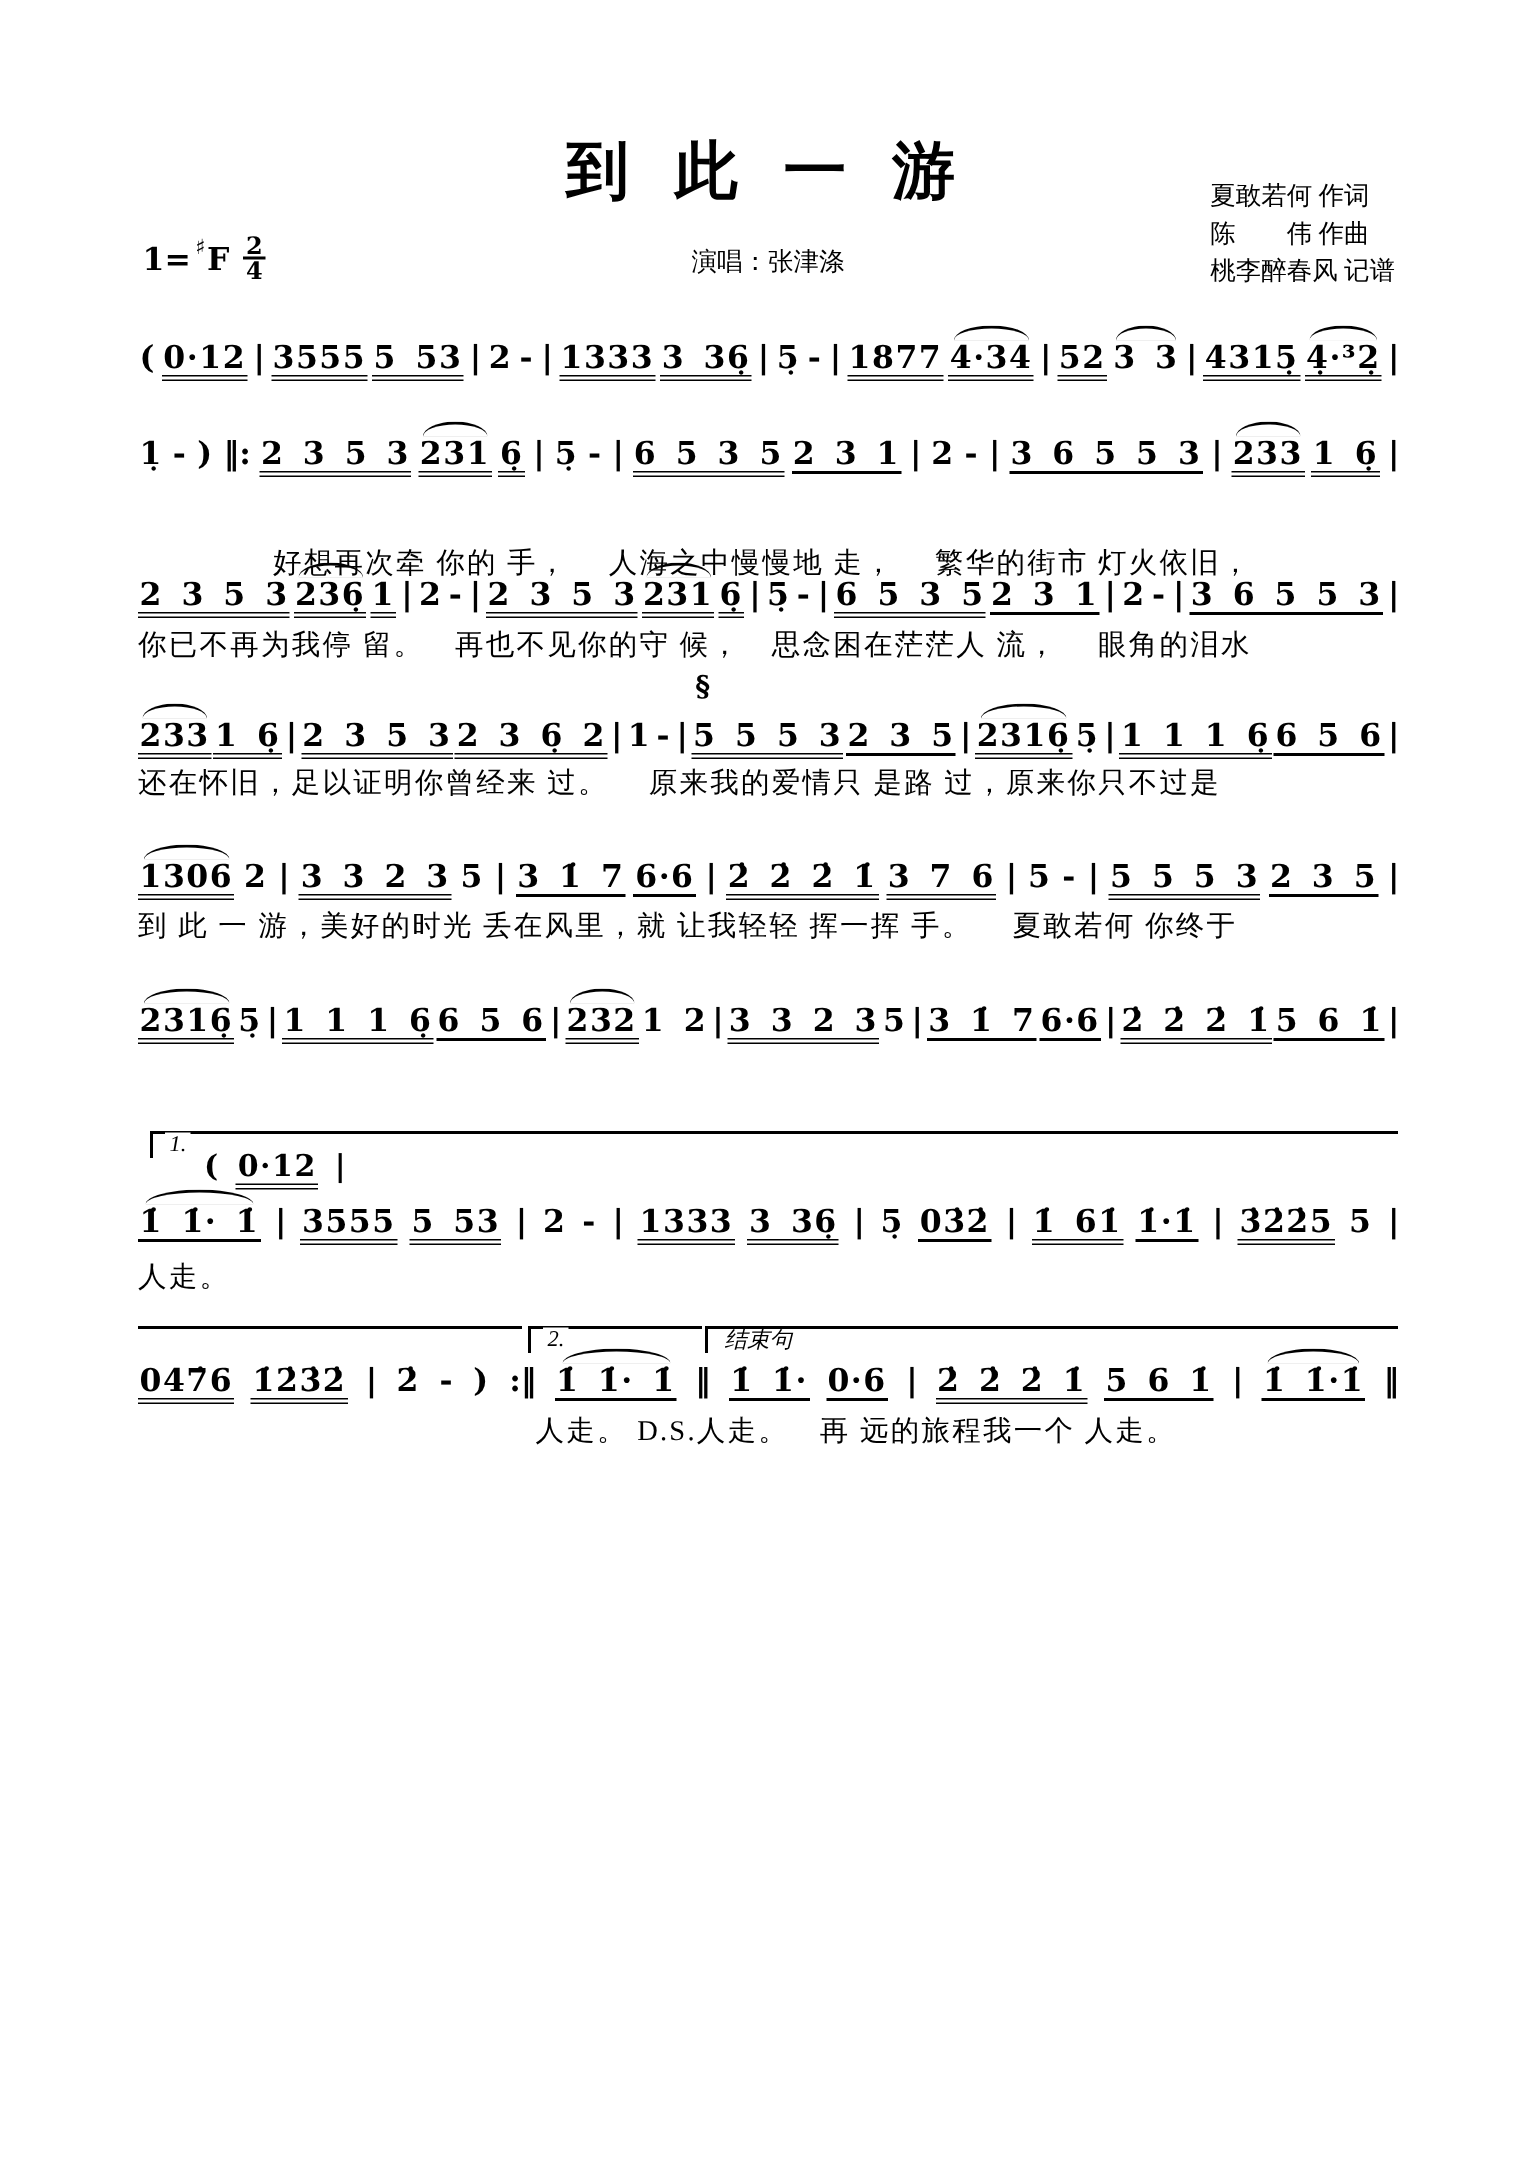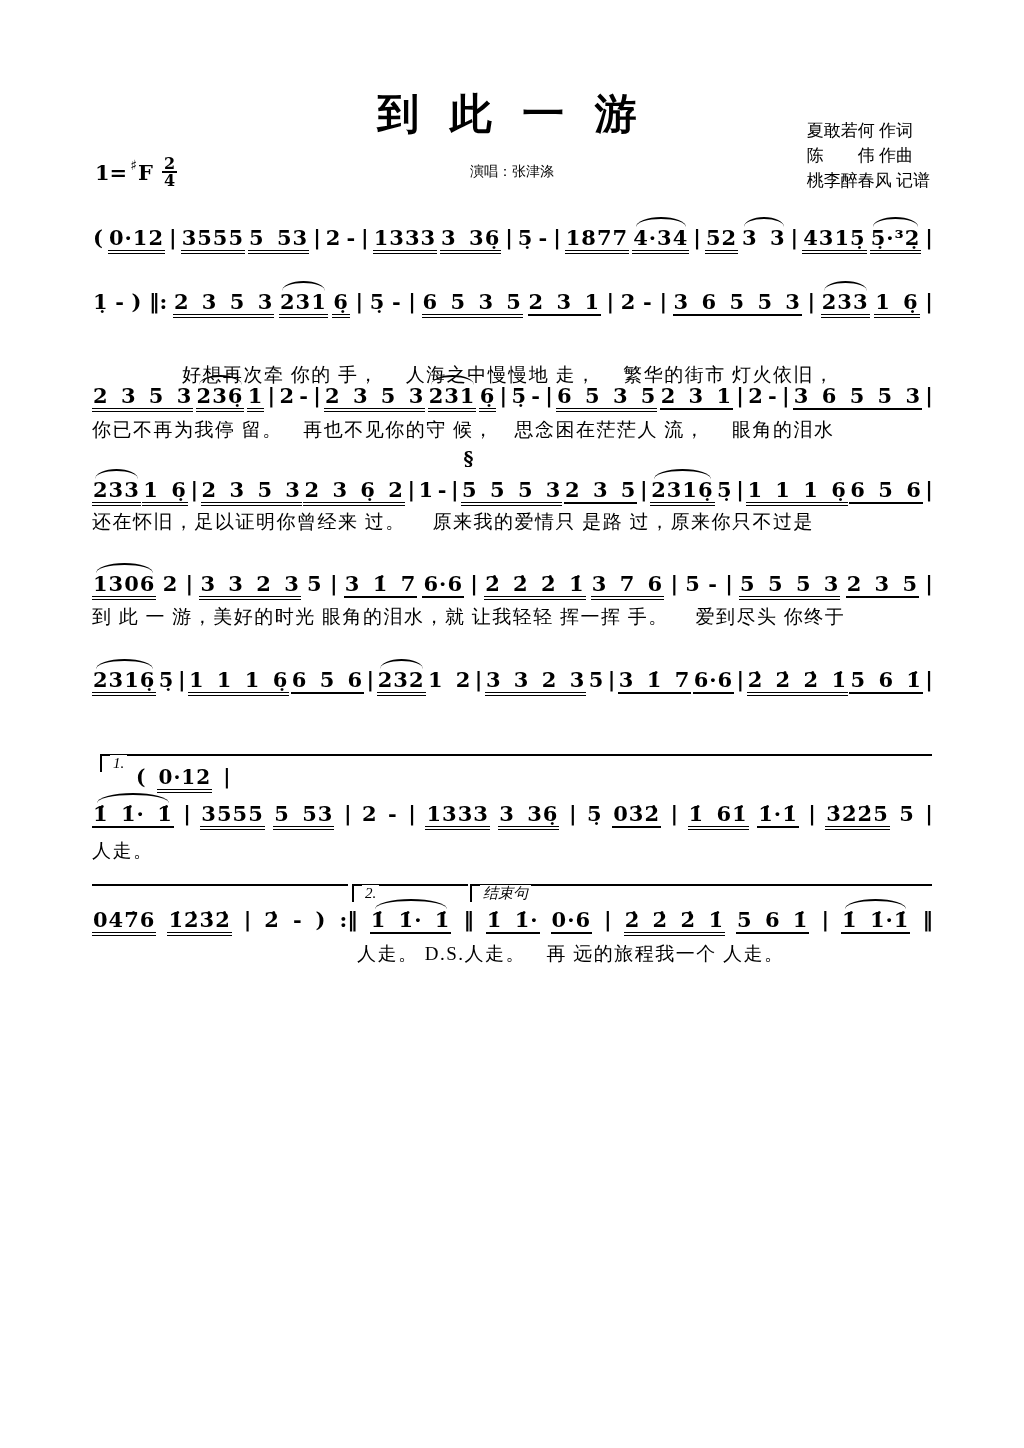--- a/index.html
+++ b/index.html
@@ -3,21 +3,21 @@
 <meta charset="utf-8">
 <style>
   html,body{margin:0;padding:0;background:#fff;}
   .page{width:1024px;height:1046px;position:relative;background:#fff;
         font-family:"Liberation Serif","DejaVu Serif",serif;color:#000;overflow:hidden;}
 
   .title{position:absolute;top:86px;left:0;width:100%;text-align:center;
          font-size:42px;font-weight:bold;letter-spacing:10px;}
   .credits{position:absolute;top:118px;right:94px;
            font-size:17px;line-height:25px;}
-  .singer{position:absolute;top:163px;left:0;width:100%;text-align:center;font-size:14px;}
+  .singer{position:absolute;top:163px;left:0;width:100%;text-align:center;font-size:17px;}
   .keysig{position:absolute;top:156px;left:95px;font-size:21px;font-weight:bold;
           font-family:"DejaVu Serif",serif;display:flex;align-items:center;gap:3px;}
   .keysig .sharp{font-size:14px;vertical-align:super;position:relative;top:-7px;margin-right:-2px;}
   .frac{display:inline-flex;flex-direction:column;align-items:center;font-size:16px;line-height:15px;margin-left:6px;}
   .frac .den{border-top:2px solid #000;padding:0 2px;}
 
   .noteline{position:absolute;left:92px;width:842px;display:flex;justify-content:space-between;
             align-items:baseline;font-family:"DejaVu Serif",serif;font-weight:bold;
             font-size:21px;word-spacing:4px;white-space:nowrap;}
   .cell{position:relative;letter-spacing:1px;padding:0 1px;line-height:1.15;}
@@ -92,21 +92,21 @@
       <span class="cell">5̣</span>
       <span class="cell">-</span>
       <span class="cell bar">|</span>
       <span class="cell u2">1877</span>
       <span class="cell u2 arc">4·34</span>
       <span class="cell bar">|</span>
       <span class="cell u2">52</span>
       <span class="cell arc">3 3</span>
       <span class="cell bar">|</span>
       <span class="cell u2">4315̣</span>
-      <span class="cell u2 arc">5̣·³2̣</span>
+      <span class="cell u2 arc">4̣·³2̣</span>
       <span class="cell bar">|</span>
     </div>
 
   <div class="noteline" style="top:290px">
       <span class="cell">1̣</span>
       <span class="cell">-</span>
       <span class="cell">)</span>
       <span class="cell bar">‖:</span>
       <span class="cell u2">2 3 5 3</span>
       <span class="cell u2 arc">231</span>
@@ -191,21 +191,21 @@
       <span class="cell u2">2̇ 2̇ 2̇ 1̇</span>
       <span class="cell u2">3 7 6</span>
       <span class="cell bar">|</span>
       <span class="cell">5</span>
       <span class="cell">-</span>
       <span class="cell bar">|</span>
       <span class="cell u2">5 5 5 3</span>
       <span class="cell u1">2 3 5</span>
       <span class="cell bar">|</span>
     </div>
-  <div class="lyrics" style="top:604px">到 此 一 游，美好的时光 眼角的泪水，就 让我轻轻 挥一挥 手。　 爱到尽头 你终于</div>
+  <div class="lyrics" style="top:604px">到 此 一 游，美好的时光 丢在风里，就 让我轻轻 挥一挥 手。　 夏敢若何 你终于</div>
 
   <div class="noteline" style="top:668px">
       <span class="cell u2 arc">2316̣</span>
       <span class="cell">5̣</span>
       <span class="cell bar">|</span>
       <span class="cell u2">1 1 1 6̣</span>
       <span class="cell u1">6 5 6</span>
       <span class="cell bar">|</span>
       <span class="cell u2 arc">232</span>
       <span class="cell">1 2</span>

